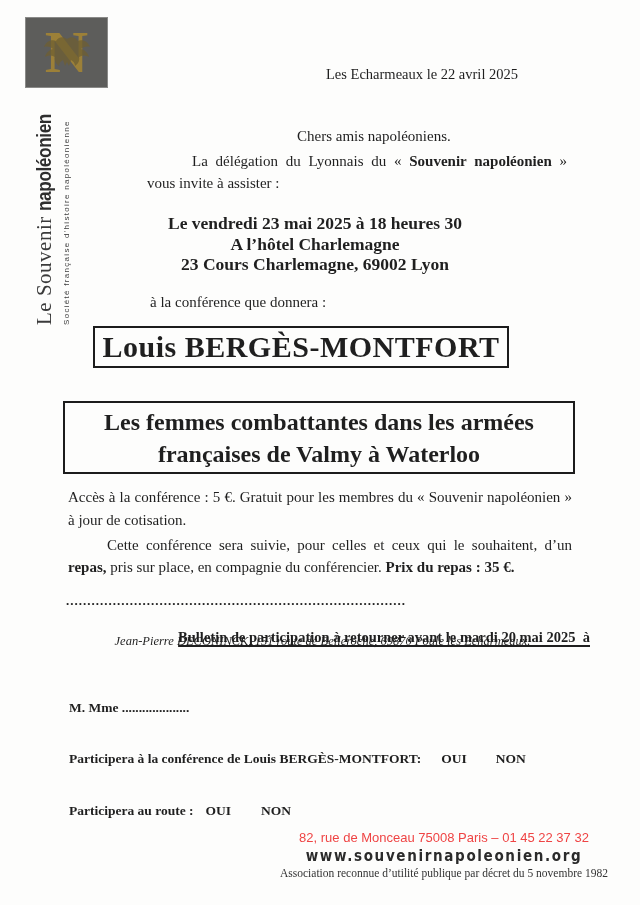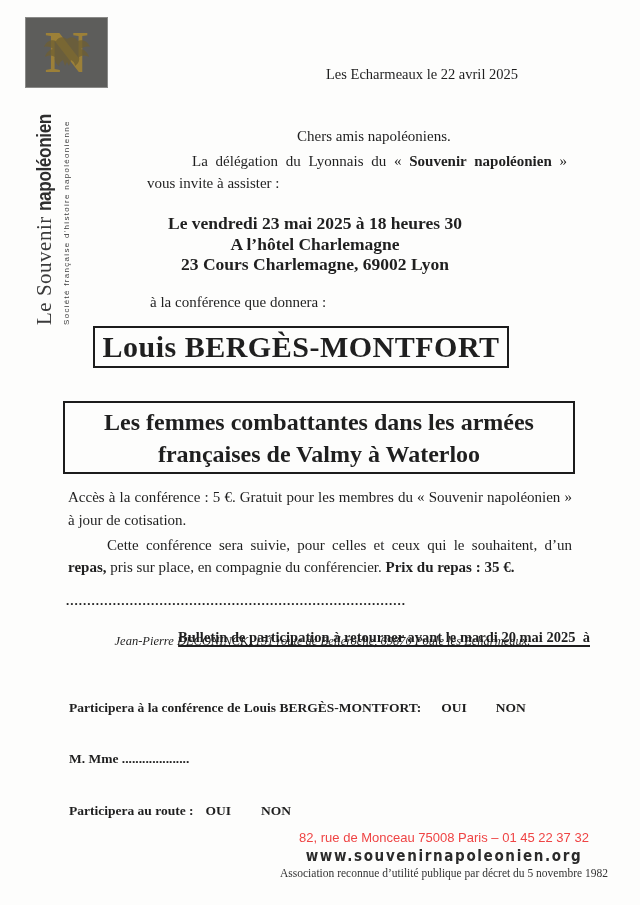--- a/index.html
+++ b/index.html
@@ -136,22 +136,22 @@
     <p class="p2"><span>Cette conférence sera suivie, pour celles et ceux qui le souhaitent, d’un </span><span class="b">repas,</span><span> pris sur place, en compagnie du conférencier. </span><span class="b">Prix du repas : 35 €.</span></p>
   </div>
 
   <div class="dots-line">................................................................................</div>
   <div class="bulletin-head">
     <span>Bulletin de participation à retourner avant le mardi 20 mai 2025  à</span>
   </div>
   <div class="bulletin-addr">Jean-Pierre DECONINCK, 151 route de Belleroche, 69870 Poule les Echarmeaux.</div>
 
   <div class="form">
+    <div>M. Mme ....................</div>
     <div><span>Participera à la conférence de Louis BERGÈS-MONTFORT:</span><span class="oui-a">OUI</span><span class="non-a">NON</span></div>
-    <div>M. Mme ....................</div>
     <div><span>Participera au route :</span><span class="oui-b">OUI</span><span class="non-b">NON</span></div>
     
     
     
   </div>
 
   <div class="footer">
     <div class="f1">82, rue de Monceau 75008 Paris – 01 45 22 37 32</div>
     <div class="f2">www.souvenirnapoleonien.org</div>
     <div class="f3">Association reconnue d’utilité publique par décret du 5 novembre 1982</div>

